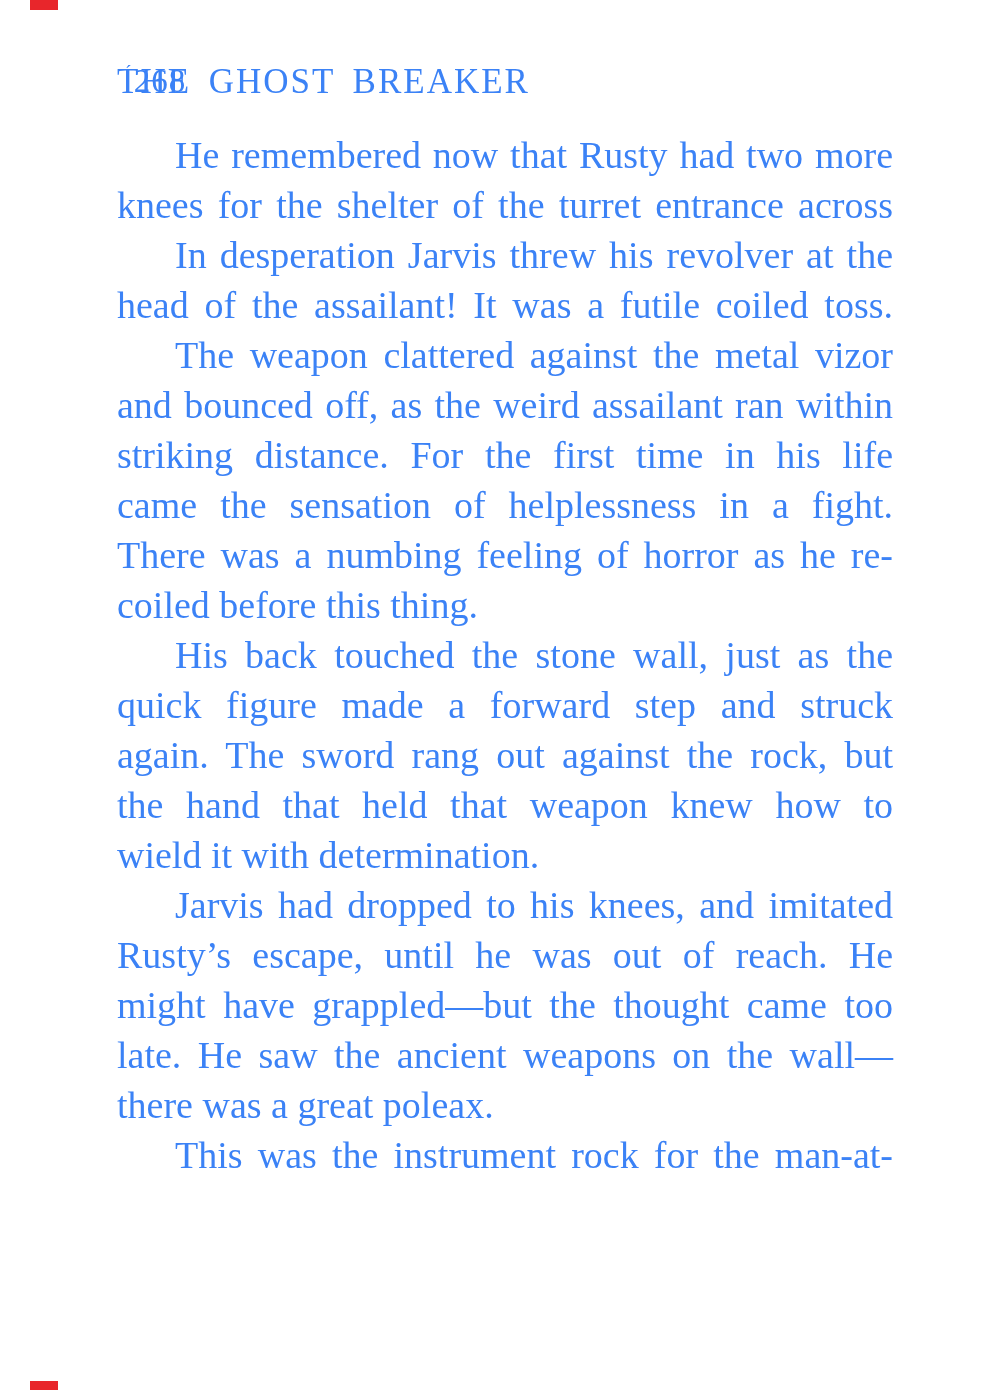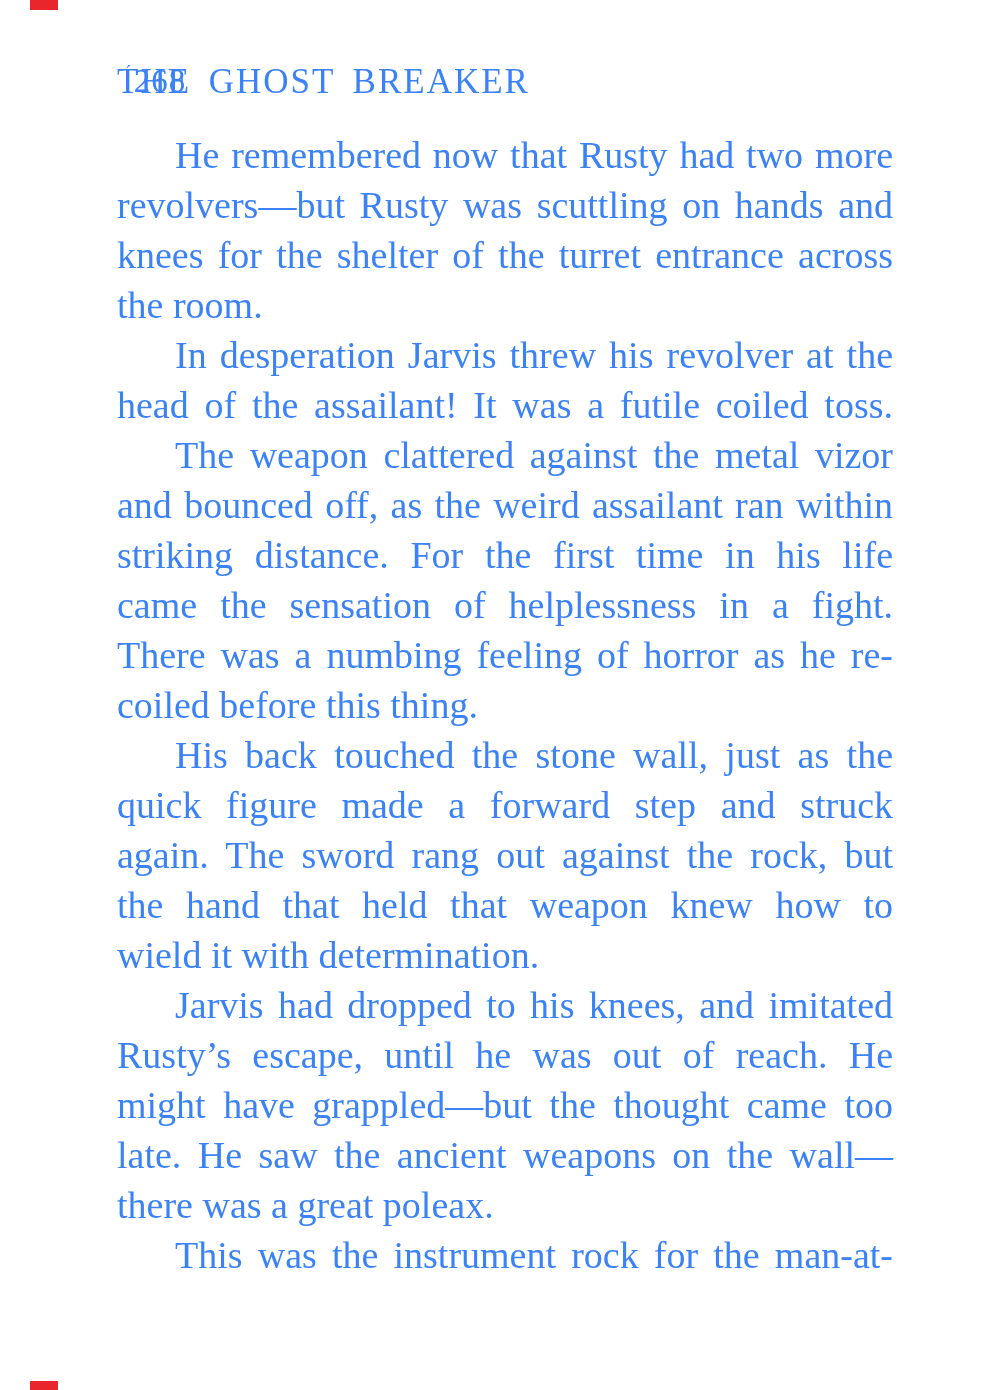--- a/index.html
+++ b/index.html
@@ -79,23 +79,21 @@
   <div class="artifact artifact-top" style="background: rgb(232, 38, 43);"></div>
   <div class="artifact artifact-bottom" style="background: rgb(232, 38, 43);"></div>
 
   <div class="header">
     <div class="pagenum"><span class="tickmark">´</span><span>268</span></div>
     <div class="title">THE GHOST BREAKER</div>
   </div>
 
   <div class="body-text">
       <div class="line first">He remembered now that Rusty had two more</div>
-      <div class="line">revolvers—but Rusty was scuttling on hands and</div>
       <div class="line">knees for the shelter of the turret entrance across</div>
-      <div class="line lastshort">the room.</div>
       <div class="line first">In desperation Jarvis threw his revolver at the</div>
       <div class="line">head of the assailant!  It was a futile coiled toss.</div>
       <div class="line first">The weapon clattered against the metal vizor</div>
       <div class="line">and bounced off, as the weird assailant ran within</div>
       <div class="line">striking distance.  For the first time in his life</div>
       <div class="line">came the sensation of helplessness in a fight.</div>
       <div class="line">There was a numbing feeling of horror as he re-</div>
       <div class="line lastshort">coiled before this thing.</div>
       <div class="line first">His back touched the stone wall, just as the</div>
       <div class="line">quick figure made a forward step and struck</div>

